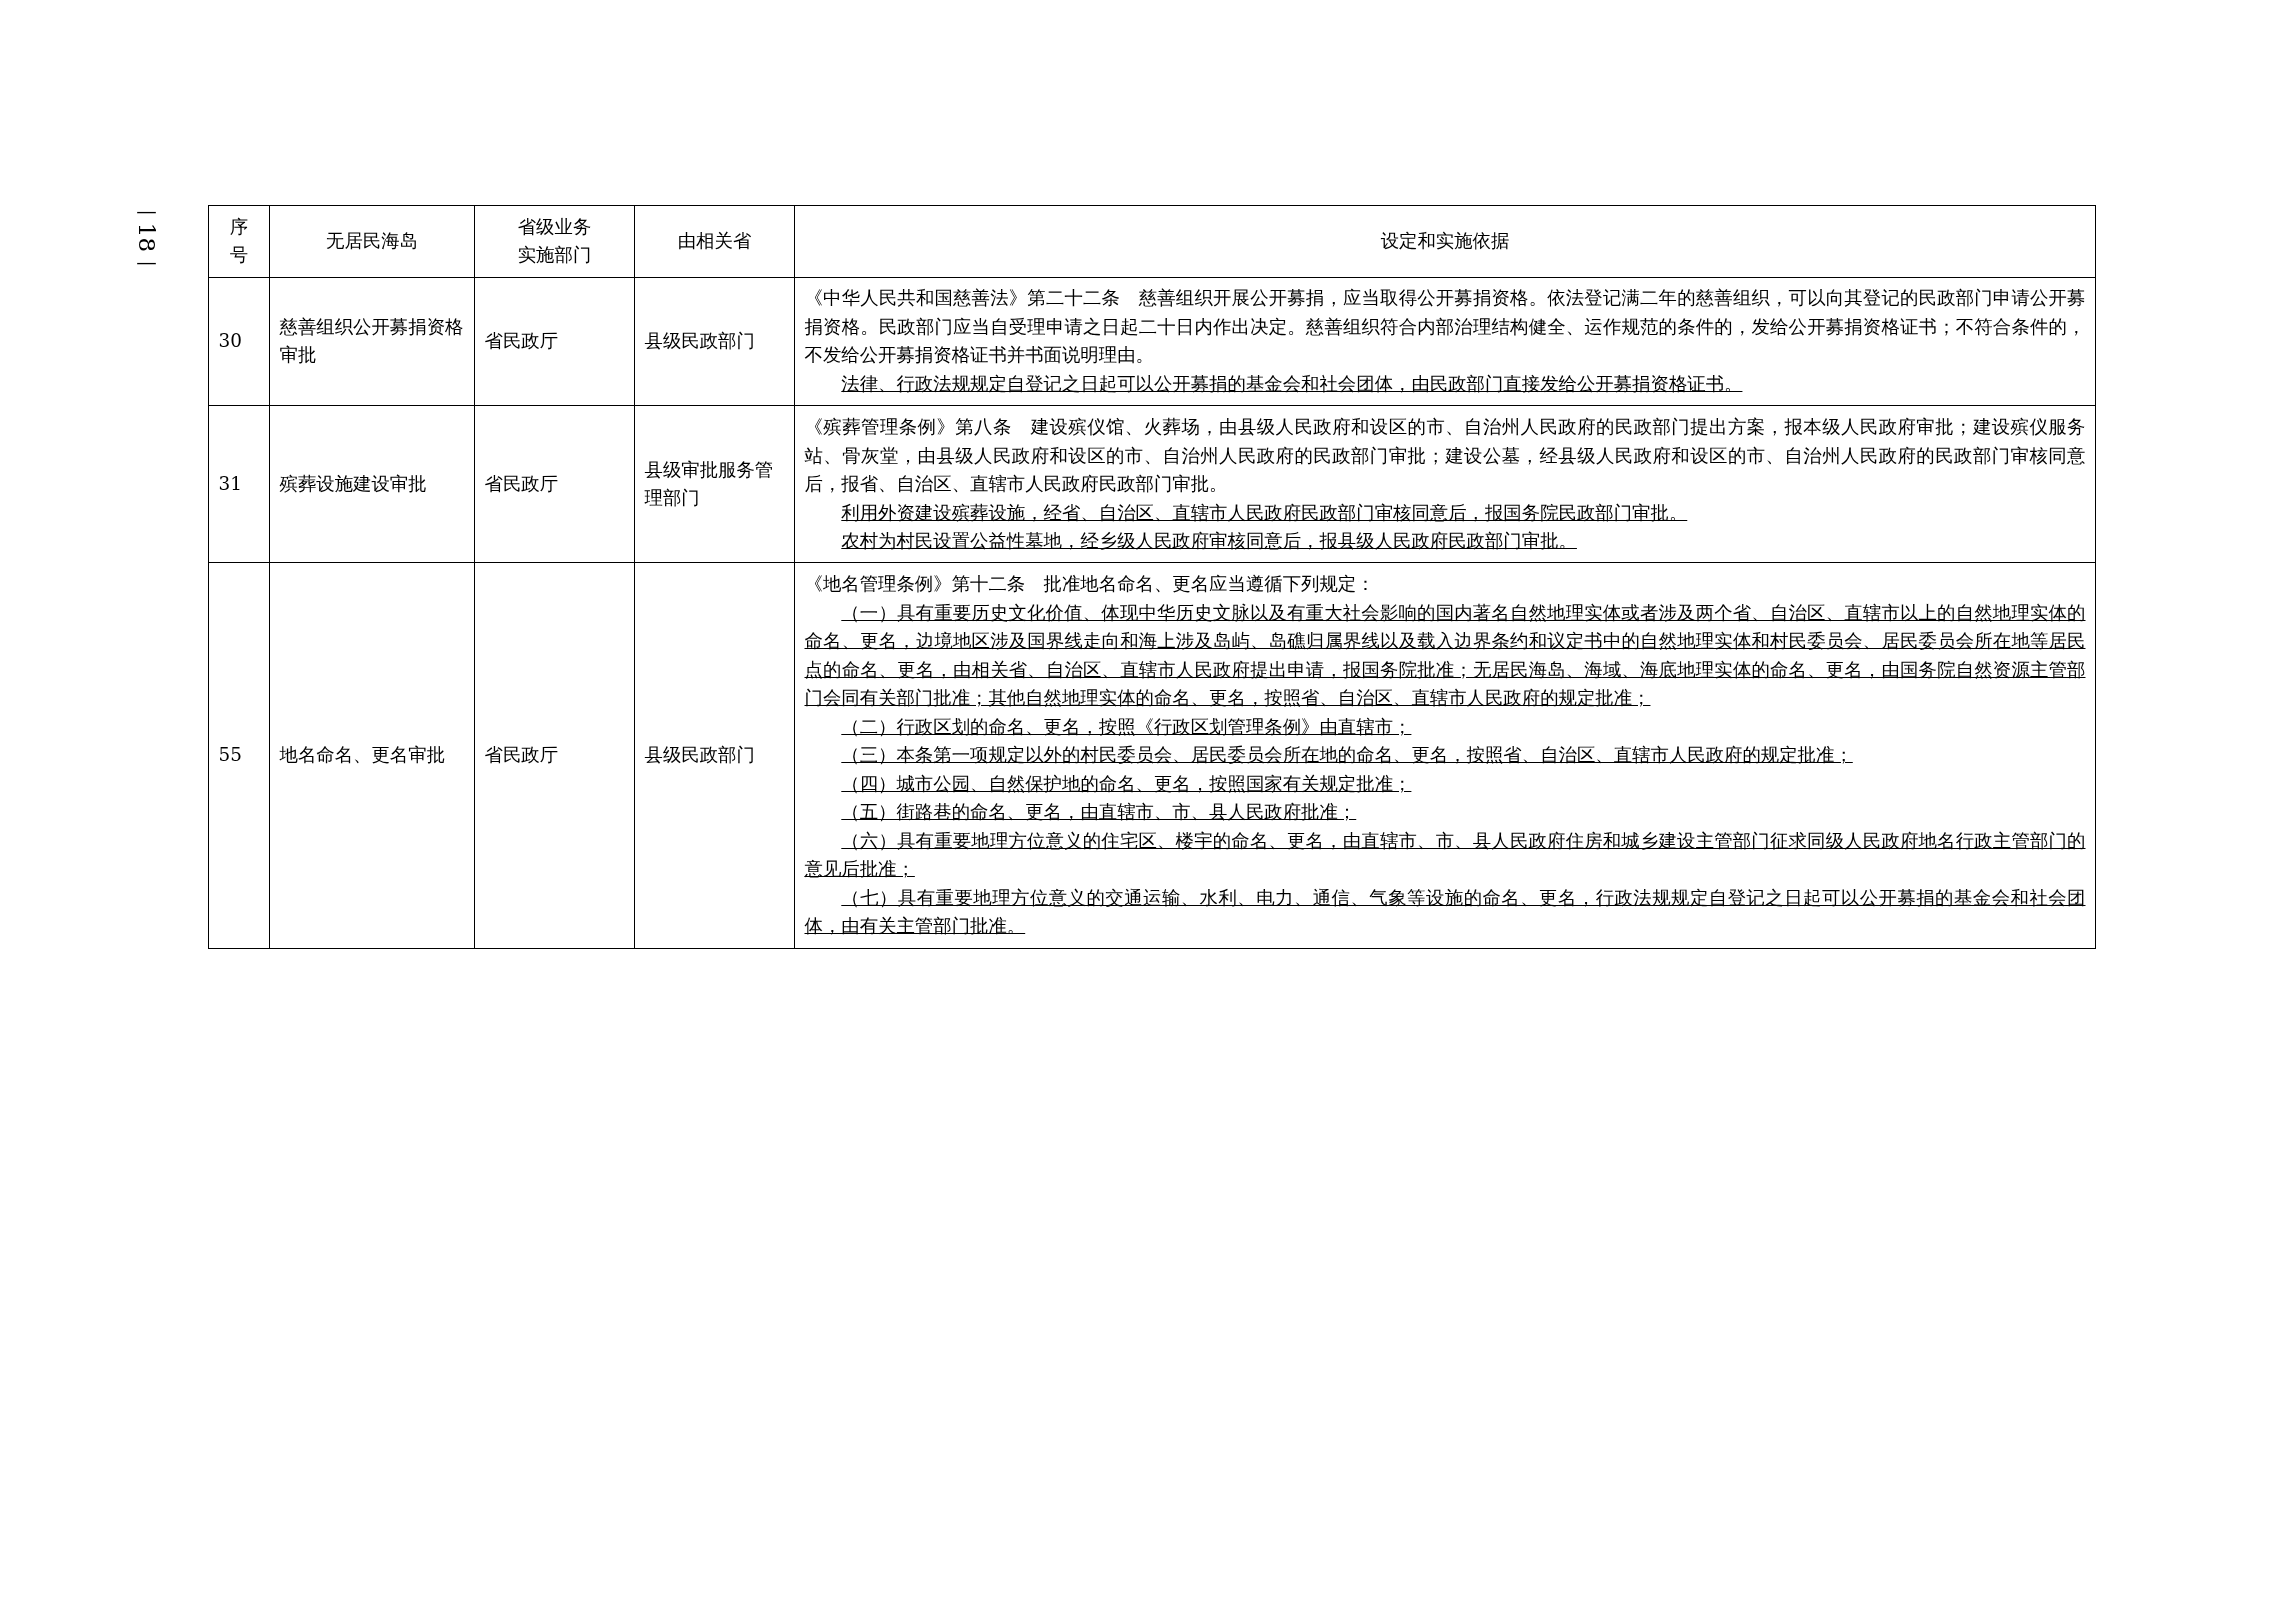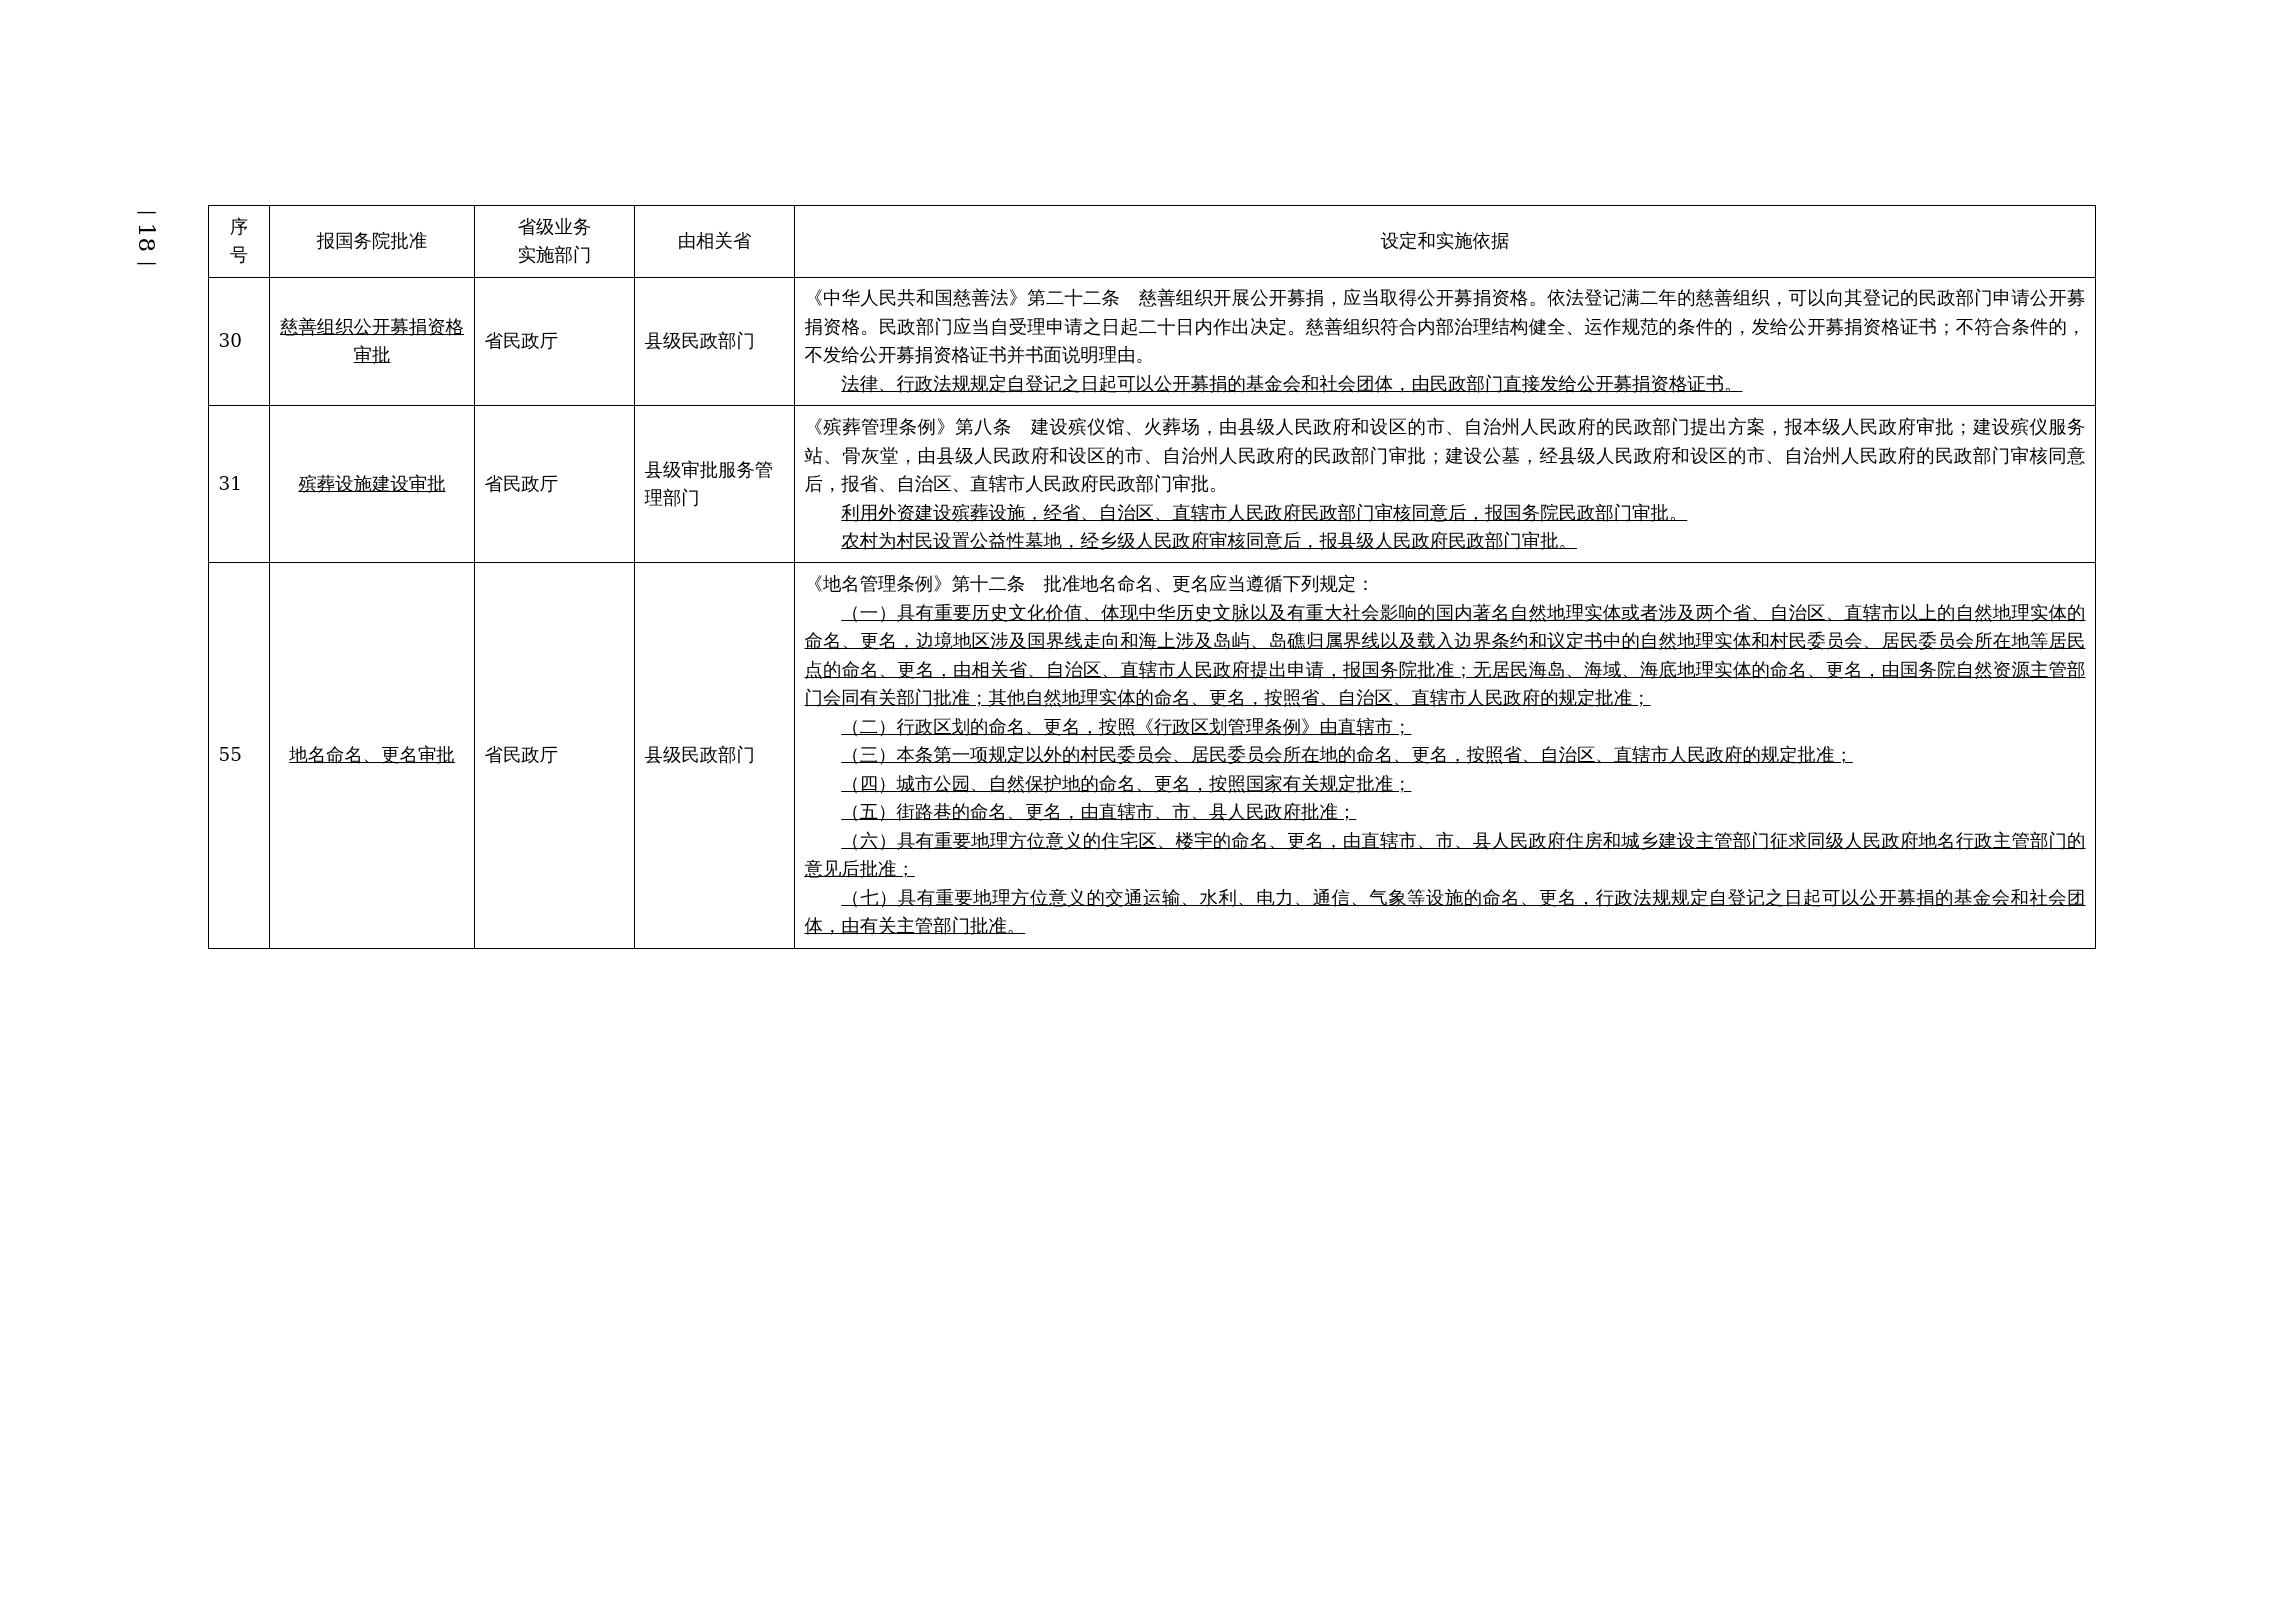--- a/index.html
+++ b/index.html
@@ -79,26 +79,25 @@
   }
   td.cell-basis {
     text-align: justify;
     vertical-align: top;
     padding: 12.3px 13.6px 12.3px 13.6px;
     line-height: 1.72;
     font-size: 18.4px;
     margin-left: 32px;
   }
   td.cell-itemname {
-    text-align: center;
+    text-align: left;
     vertical-align: middle;
     line-height: 1.6;
     padding-left: 15px;
     padding-right: 8.2px;
-    text-decoration: underline;
   }
   .p-indent {
     text-indent: 2em;
     margin: 0;
   }
   .p-flush {
     text-indent: 0;
     margin: 0;
   }
   .para + .para { margin-top: 0; text-decoration: underline; }
@@ -121,21 +120,21 @@
       <col class="col-dept">
       <col class="col-impl">
       <col class="col-basis">
     </colgroup>
     <thead>
       <tr>
         <td class="hdr-two-line">
           <div>序</div>
           <div>号</div>
         </td>
-        <td>报国务院批准</td>
+        <td>无居民海岛</td>
         <td class="hdr-two-line">
           <div>省级业务</div>
           <div>实施部门</div>
         </td>
         <td>由相关省</td>
         <td>设定和实施依据</td>
       </tr>
     </thead>
     <tbody>
 

